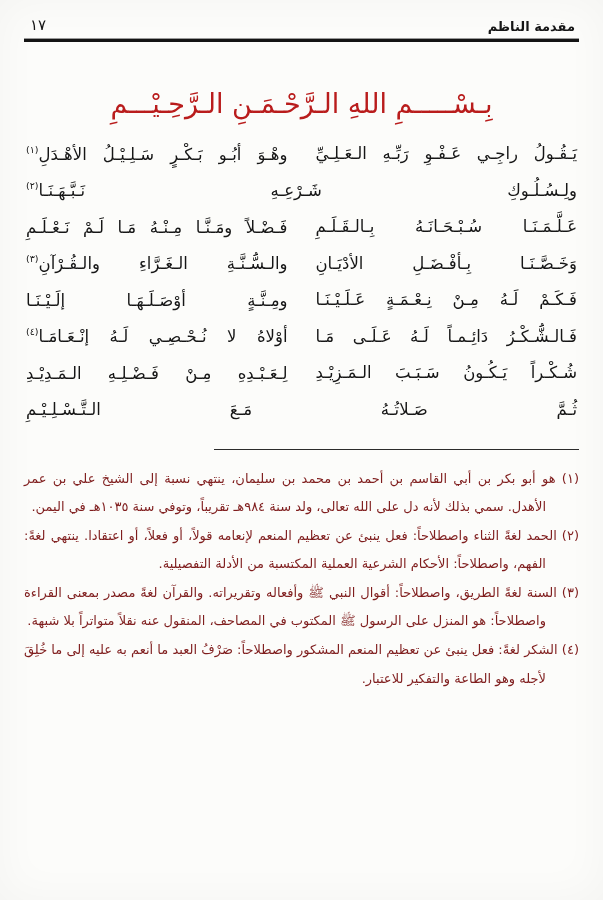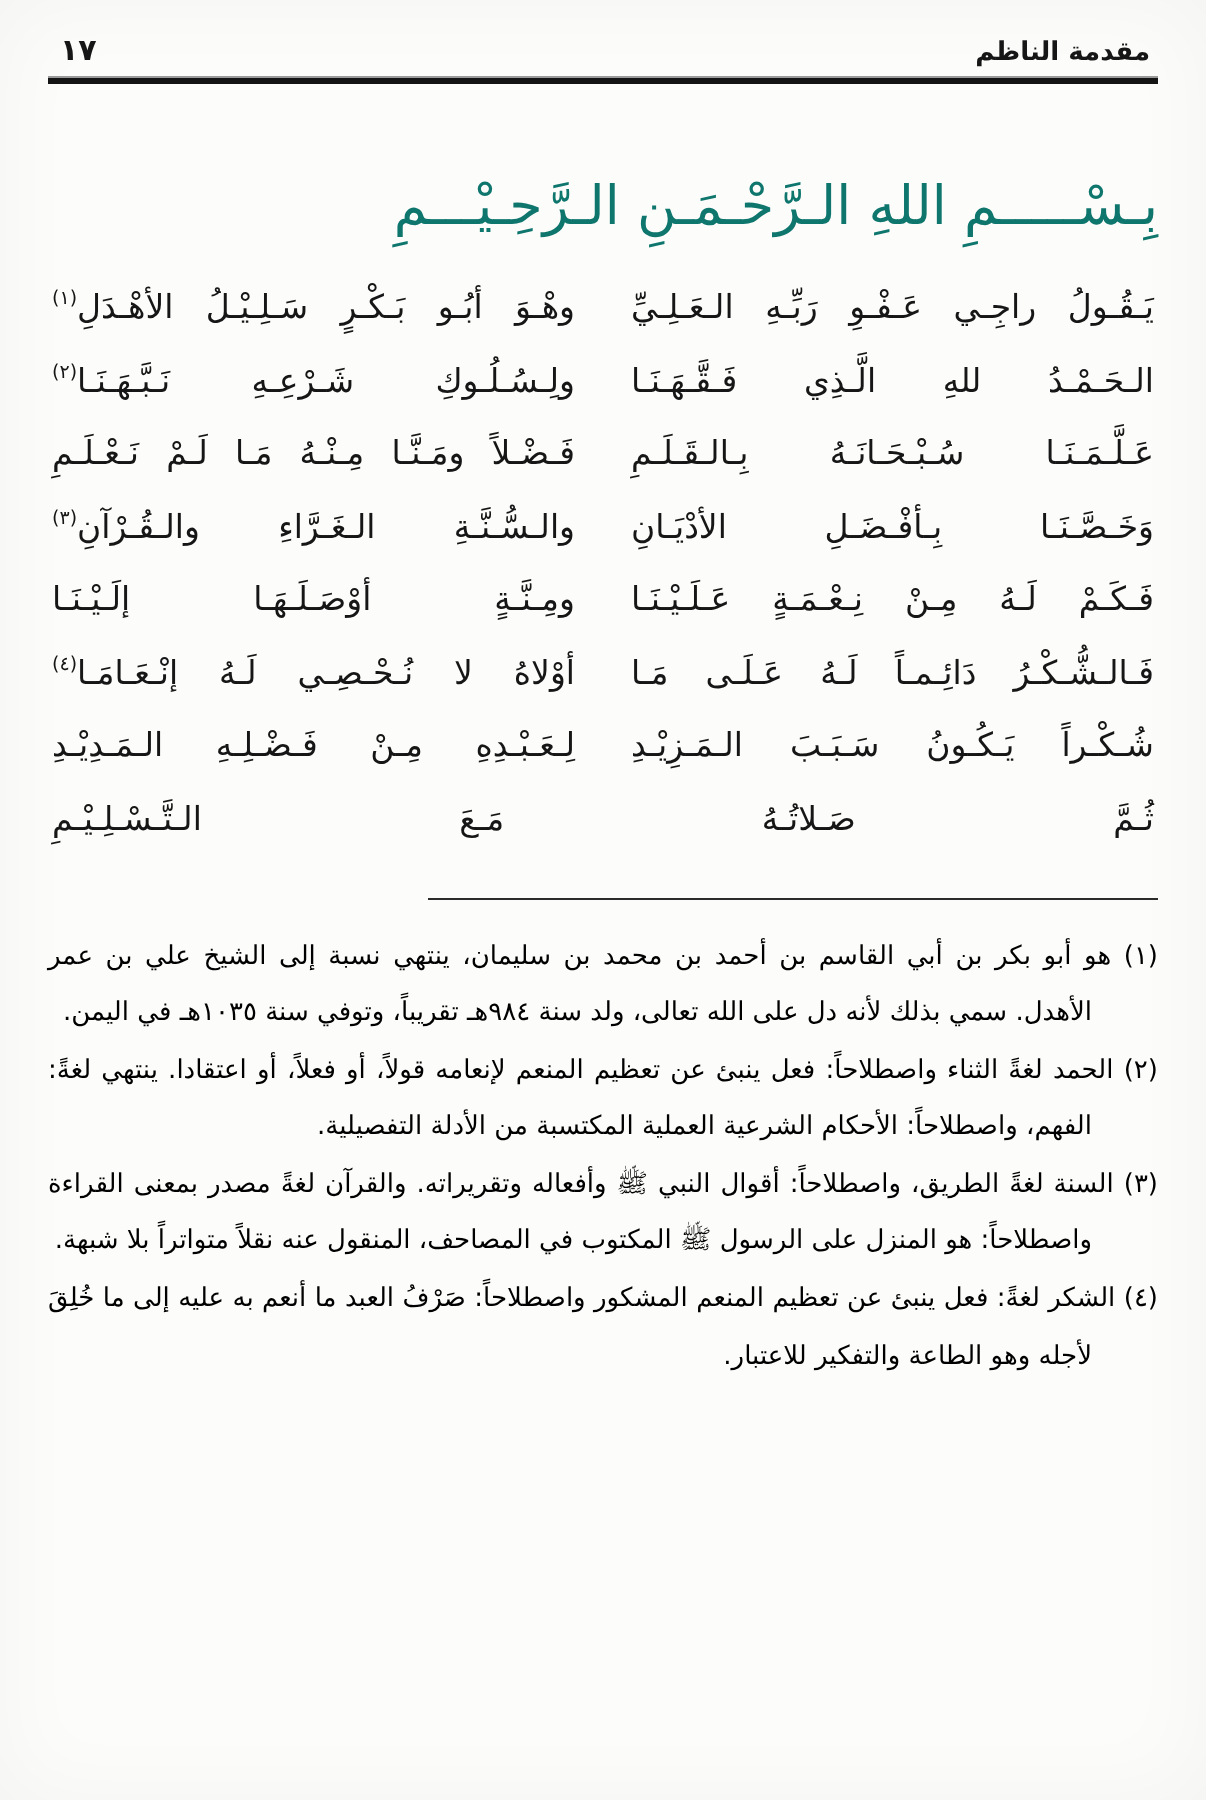--- a/index.html
+++ b/index.html
@@ -17,31 +17,31 @@
     padding: 14px 24px 0 24px;
     direction: rtl;
     box-shadow: inset 0 0 45px rgba(0,0,0,0.035);
   }
   
   .header {
     display: flex; justify-content: space-between; align-items: flex-end;
     padding: 2px 4px 0 6px;
   }
   .header-title { font-size: 13px; font-weight: bold; letter-spacing: 0; }
-  .page-number  { font-size: 15px; font-weight: bold; }
+  .page-number  { font-size: 15px; font-weight: normal; }
   .header-rule {
     margin-top: 4px; height: 3.5px;
     background: linear-gradient(to bottom, #9a9a9a 0 1.1px, #141414 1.1px 100%);
   }
   
   .basmala {
     margin-top: 46px;
-    text-align: right;
+    text-align: center;
     font-size: 27px;
-    color: #0f766e;
+    color: #b91c1c;
   }
   
   .poem { margin-top: 17px; padding: 0 2px; }
   .verse-row {
     display: flex; gap: 28px;
     height: 36.5px; align-items: center;
     font-size: 16.5px;
   }
   .hemistich {
     flex: 1; min-width: 0;
@@ -49,21 +49,21 @@
     white-space: nowrap;
   }
   .vnote { font-size: 9.5px; vertical-align: 7px; letter-spacing: -0.5px; }
   
   .fn-separator {
     width: 365px; height: 0;
     border-top: 1.5px solid #2b2b2b;
     margin: 21px 0 15px auto;
   }
   
-  .footnotes { font-size: 13px; line-height: 28.6px; color: #000000; margin-top: 10px; }
+  .footnotes { font-size: 13px; line-height: 28.6px; color: #7f1d1d; margin-top: 10px; }
   .footnote {
     margin: 0;
     text-align: justify;
     padding-right: 33px; text-indent: -33px;
   }
   .fn-marker { white-space: nowrap; }
 </style>
 </head>
 <body>
 
@@ -76,21 +76,20 @@
   <div class="header-rule"></div>
 
   <div class="basmala">بِـسْـــــمِ اللهِ الـرَّحْـمَـنِ الـرَّحِـيْـــمِ</div>
 
   <div class="poem">
     <div class="verse-row">
       <div class="hemistich"><span>يَـقُـولُ راجِـي عَـفْـوِ رَبِّـهِ الـعَـلِـيِّ</span></div>
       <div class="hemistich"><span>وهْـوَ أبُـو بَـكْـرٍ سَـلِـيْـلُ الأهْـدَلِ</span><sup class="vnote">(١)</sup></div>
     </div>
     <div class="verse-row">
-      <div class="hemistich"><span>الـحَـمْـدُ للهِ الَّـذِي فَـقَّـهَـنَـا</span></div>
       <div class="hemistich"><span>ولِـسُـلُـوكِ شَـرْعِـهِ نَـبَّـهَـنَـا</span><sup class="vnote">(٢)</sup></div>
     </div>
     <div class="verse-row">
       <div class="hemistich"><span>عَـلَّـمَـنَـا سُـبْـحَـانَـهُ بِـالـقَـلَـمِ</span></div>
       <div class="hemistich"><span>فَـضْـلاً ومَـنَّـا مِـنْـهُ مَـا لَـمْ نَـعْـلَـمِ</span><sup class="vnote"></sup></div>
     </div>
     <div class="verse-row">
       <div class="hemistich"><span>وَخَـصَّـنَـا بِـأفْـضَـلِ الأدْيَـانِ</span></div>
       <div class="hemistich"><span>والـسُّـنَّـةِ الـغَـرَّاءِ والـقُـرْآنِ</span><sup class="vnote">(٣)</sup></div>
     </div>

